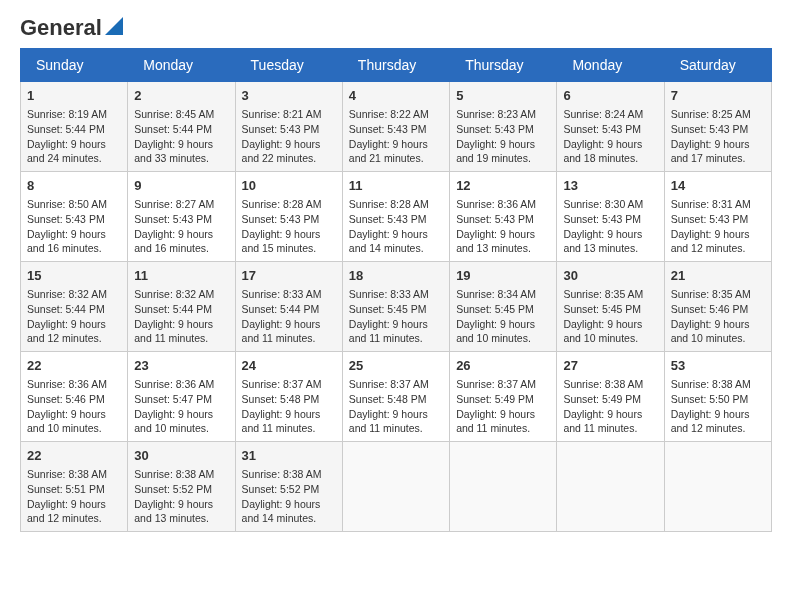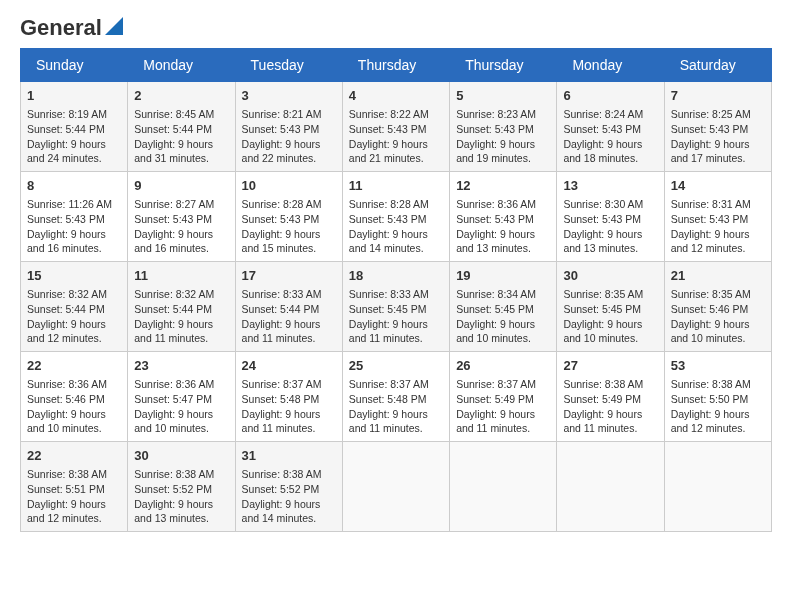--- a/index.html
+++ b/index.html
@@ -113,21 +113,21 @@
           <div>Sunrise: 8:19 AM</div>
           <div>Sunset: 5:44 PM</div>
           <div>Daylight: 9 hours</div>
           <div>and 24 minutes.</div>
         </td>
         <td>
           <span class="day-num">2</span>
           <div>Sunrise: 8:45 AM</div>
           <div>Sunset: 5:44 PM</div>
           <div>Daylight: 9 hours</div>
-          <div>and 31 minutes.</div>
+          <div>and 33 minutes.</div>
         </td>
         <td>
           <span class="day-num">3</span>
           <div>Sunrise: 8:21 AM</div>
           <div>Sunset: 5:43 PM</div>
           <div>Daylight: 9 hours</div>
           <div>and 22 minutes.</div>
         </td>
         <td>
           <span class="day-num">4</span>
@@ -154,21 +154,21 @@
           <span class="day-num">7</span>
           <div>Sunrise: 8:25 AM</div>
           <div>Sunset: 5:43 PM</div>
           <div>Daylight: 9 hours</div>
           <div>and 17 minutes.</div>
         </td>
       </tr>
       <tr>
         <td>
           <span class="day-num">8</span>
-          <div>Sunrise: 11:26 AM</div>
+          <div>Sunrise: 8:50 AM</div>
           <div>Sunset: 5:43 PM</div>
           <div>Daylight: 9 hours</div>
           <div>and 16 minutes.</div>
         </td>
         <td>
           <span class="day-num">9</span>
           <div>Sunrise: 8:27 AM</div>
           <div>Sunset: 5:43 PM</div>
           <div>Daylight: 9 hours</div>
           <div>and 16 minutes.</div>

